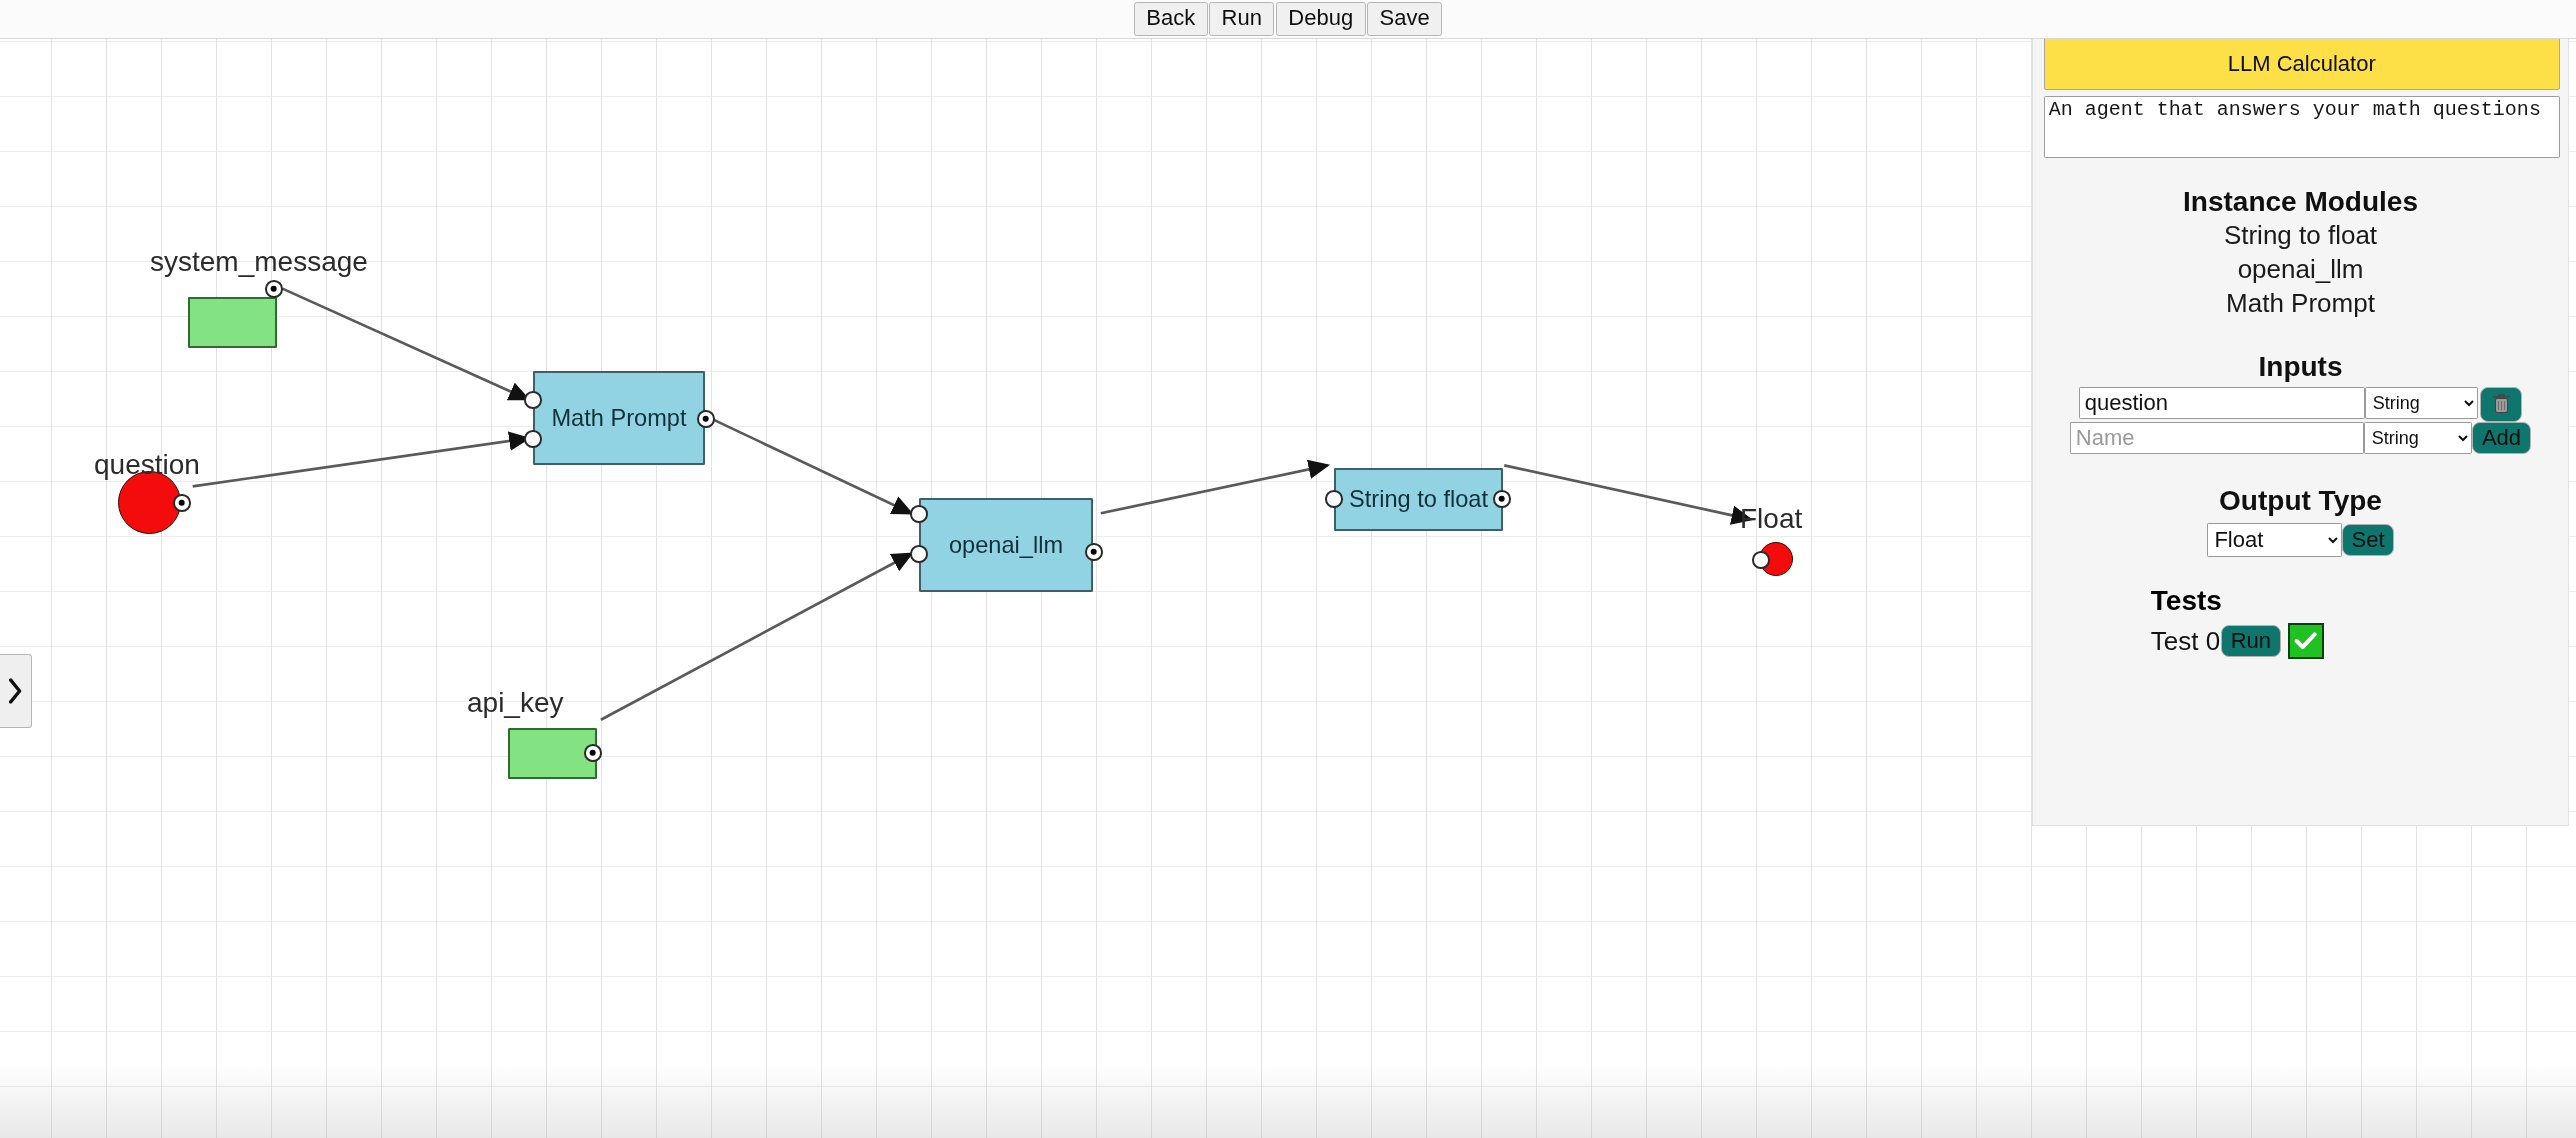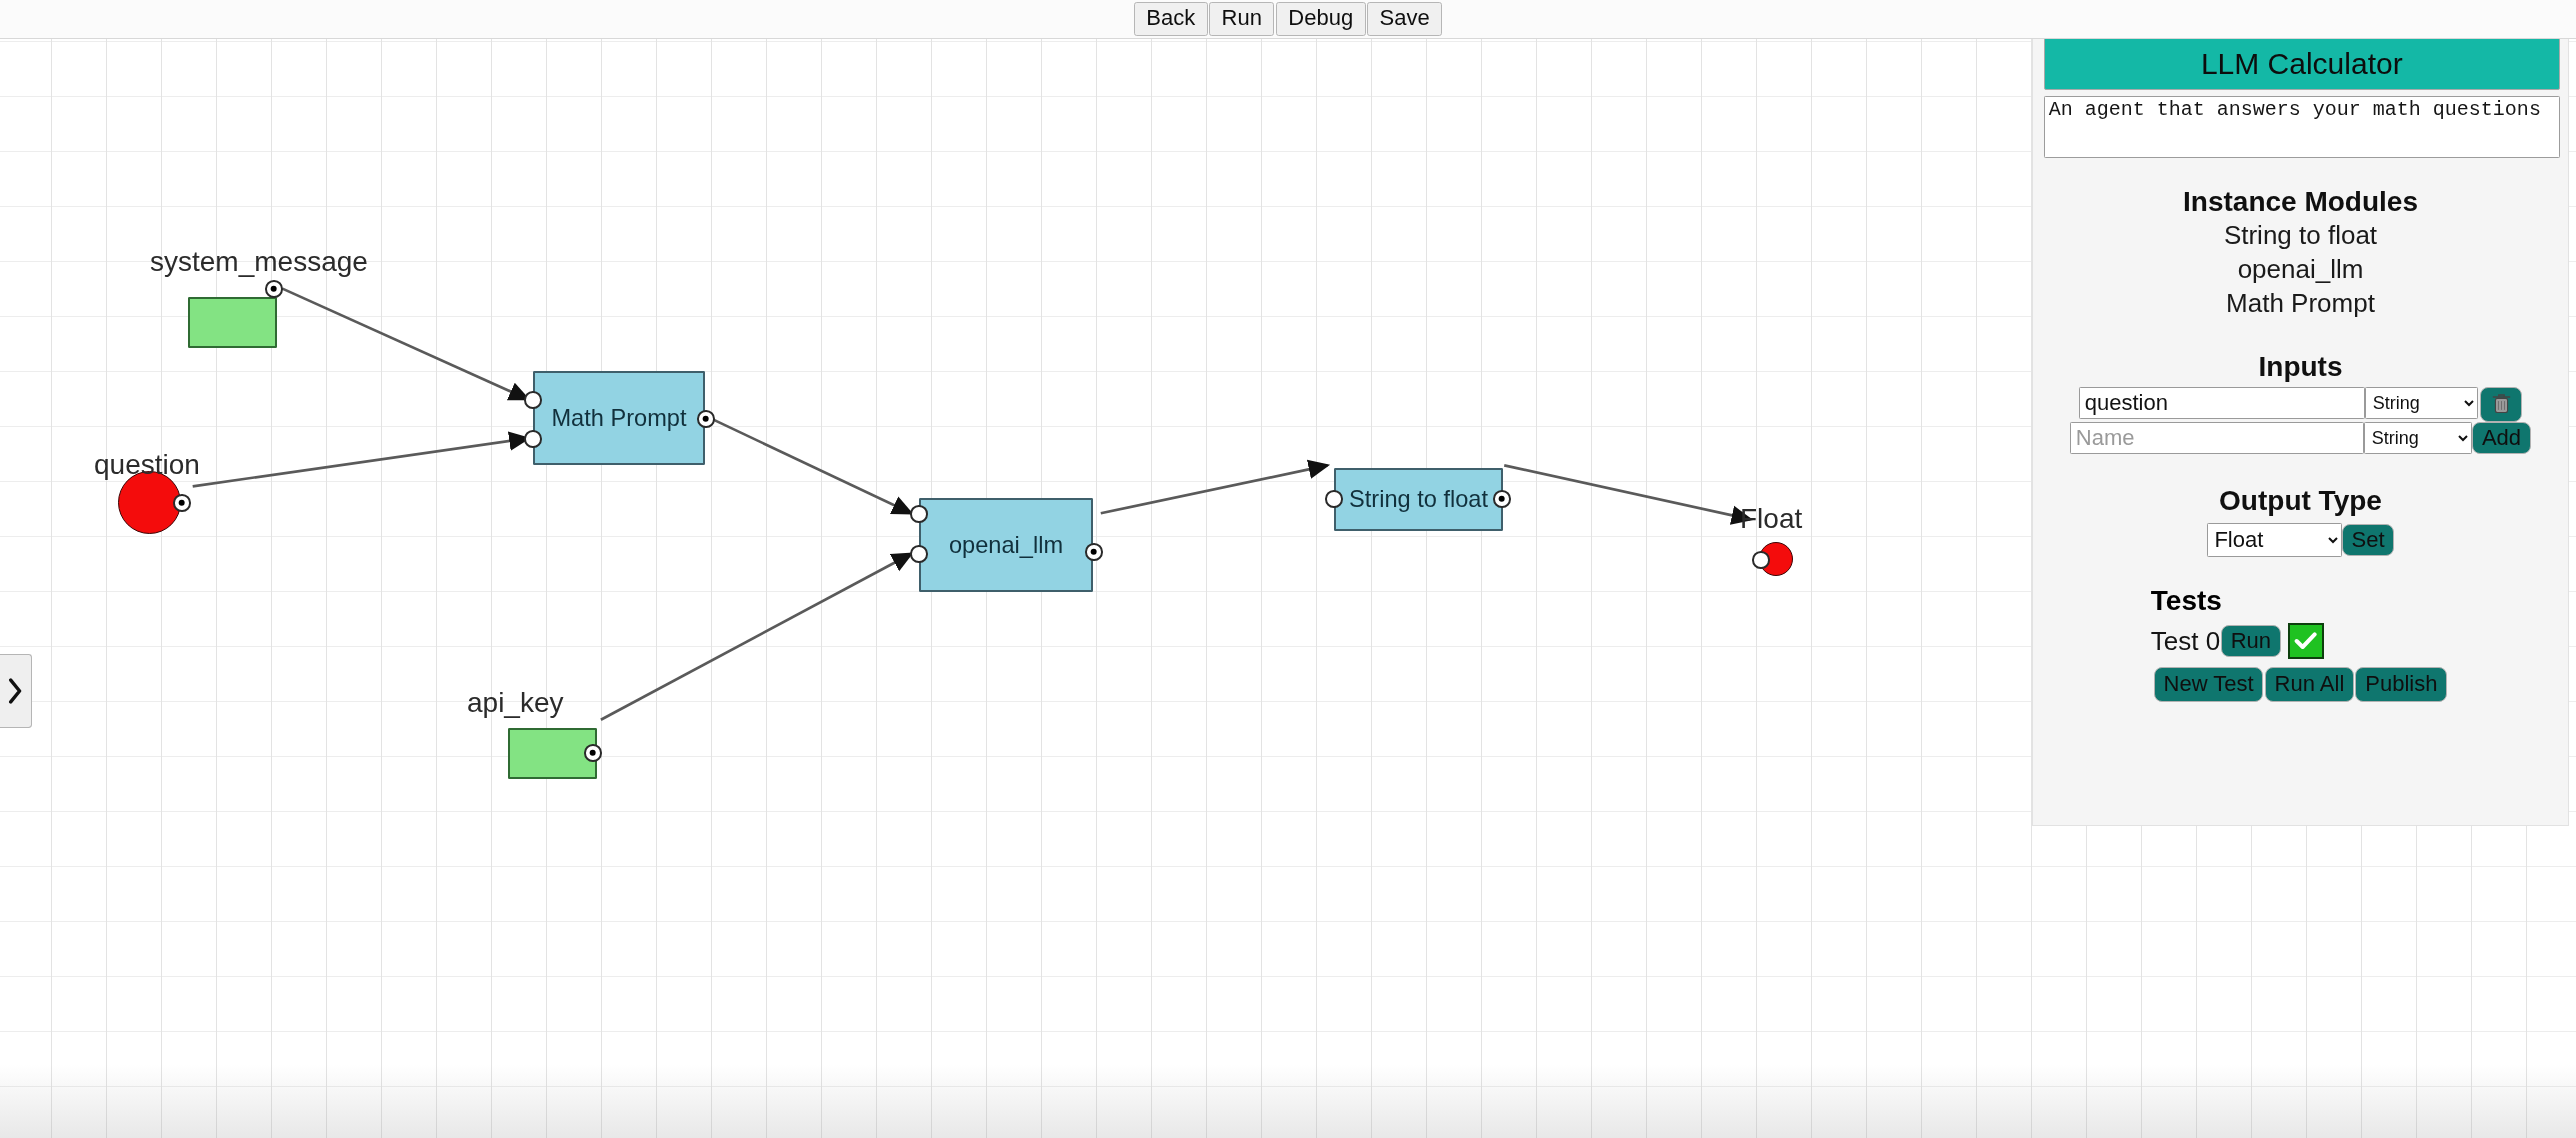--- a/index.html
+++ b/index.html
@@ -141,24 +141,24 @@
     border: 0.7px solid #e2e2e2;
     z-index: 30;
     padding: 0;
   }
   .panel-inner { padding: 9.4px 10.8px 0 10.8px; }
 
   #title-input {
     display: block;
     width: 516px; height: 53px;
     font-family: "Liberation Sans", sans-serif;
-    font-size: 30px;
+    font-size: 22px;
     text-align: center;
     color: #0d0d0d;
-    background: #14b8a6;
+    background: #fde047;
     border: 1.3px solid #a9a9a9;
     border-radius: 2px;
     padding: 0 5.4px;
     margin: 0 0 5.4px 0;
   }
   #desc-textarea {
     display: block;
     width: 516px; height: 62px;
     font-family: "Liberation Mono", monospace;
     font-size: 20px;
@@ -428,22 +428,17 @@
         <button class="mini-btn">Run</button>
         <span id="test-status">
           <span>
             <svg width="24" height="20" viewBox="0 0 36 30">
               <path d="M4 15 L13 24 L31 5" stroke="#ffffff" stroke-width="6" fill="none" stroke-linecap="round" stroke-linejoin="round"></path>
             </svg>
           </span>
         </span>
       </div>
 
-      <div id="test-actions">
-        <button class="mini-btn">New Test</button>
-        <button class="mini-btn">Run All</button>
-        <button class="mini-btn">Publish</button>
-      </div>
     </div>
 
   </div>
 </div>
 
 
 </body></html>

